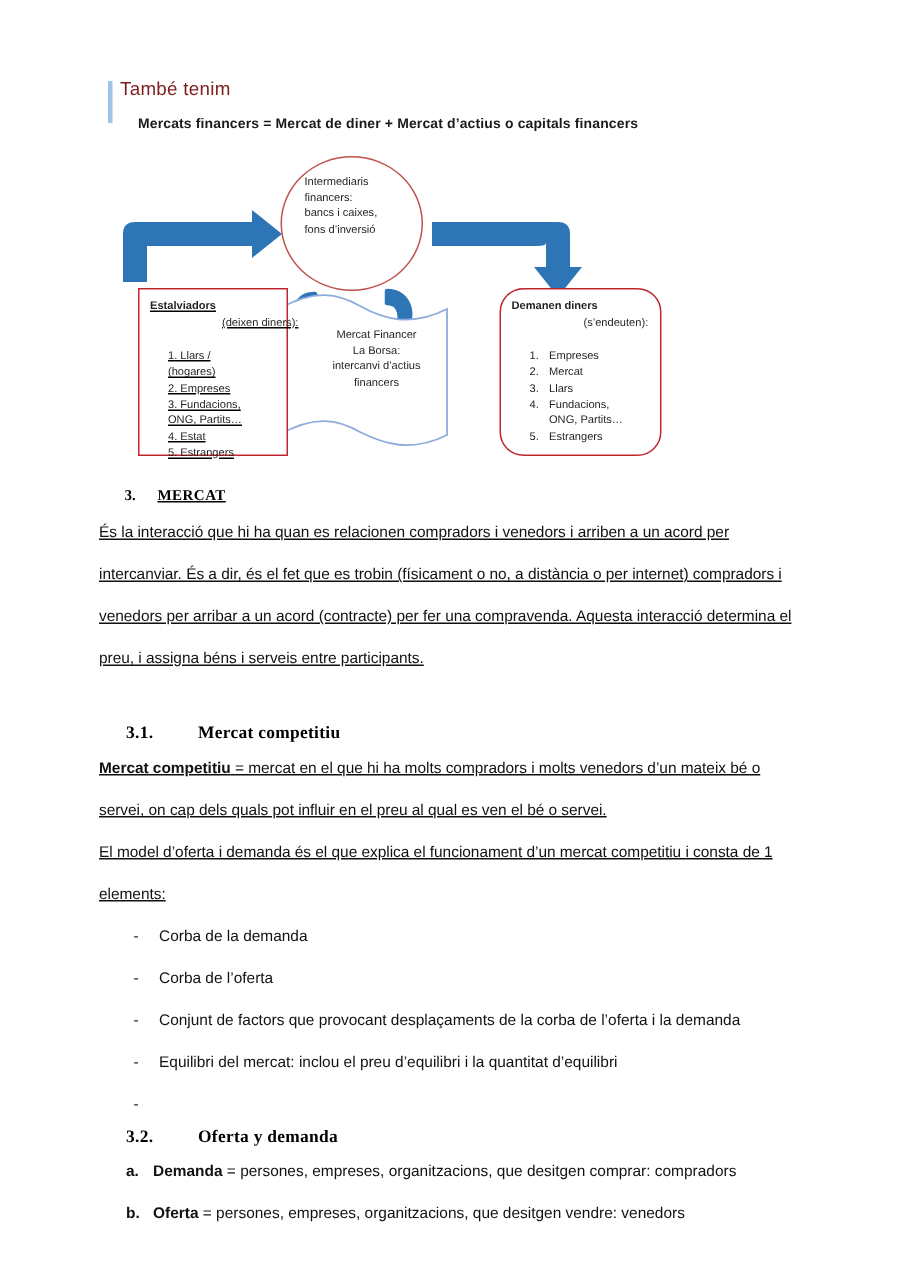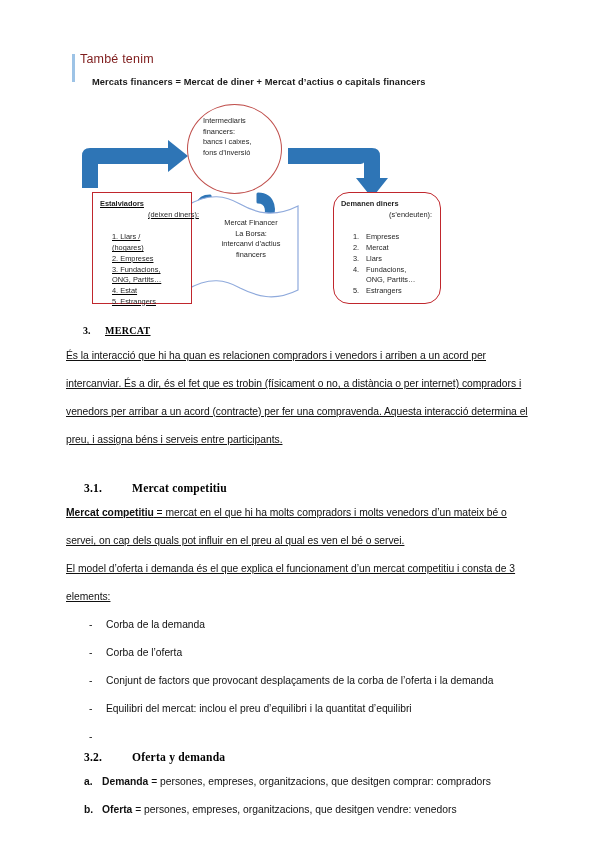--- a/index.html
+++ b/index.html
@@ -311,21 +311,21 @@
   <p class="body">És la interacció que hi ha quan es relacionen compradors i venedors i arriben a un acord per intercanviar. És a dir, és el fet que es trobin (físicament o no, a distància o per internet) compradors i venedors per arribar a un acord (contracte) per fer una compravenda. Aquesta interacció determina el preu, i assigna béns i serveis entre participants.</p>
 
   <div class="spacer-28"></div>
 
   <h3 class="h-sub">
     <span class="idx">3.1.</span><span>Mercat competitiu</span>
   </h3>
 
   <p class="body"><b>Mercat competitiu</b><span> = mercat en el que hi ha molts compradors i molts venedors d’un mateix bé o servei, on cap dels quals pot influir en el preu al qual es ven el bé o servei.</span></p>
 
-  <p class="body">El model d’oferta i demanda és el que explica el funcionament d’un mercat competitiu i consta de 3 elements:</p>
+  <p class="body">El model d’oferta i demanda és el que explica el funcionament d’un mercat competitiu i consta de 1 elements:</p>
 
   <ul class="dash">
     <li><span class="dash-mark">-</span><span>Corba de la demanda</span></li>
     <li><span class="dash-mark">-</span><span>Corba de l’oferta</span></li>
     <li><span class="dash-mark">-</span><span>Conjunt de factors que provocant desplaçaments de la corba de l’oferta i la demanda</span></li>
     <li><span class="dash-mark">-</span><span>Equilibri del mercat: inclou el preu d’equilibri i la quantitat d’equilibri</span></li>
     <li><span class="dash-mark">-</span></li>
   </ul>
 
   <div class="spacer-28"></div>

